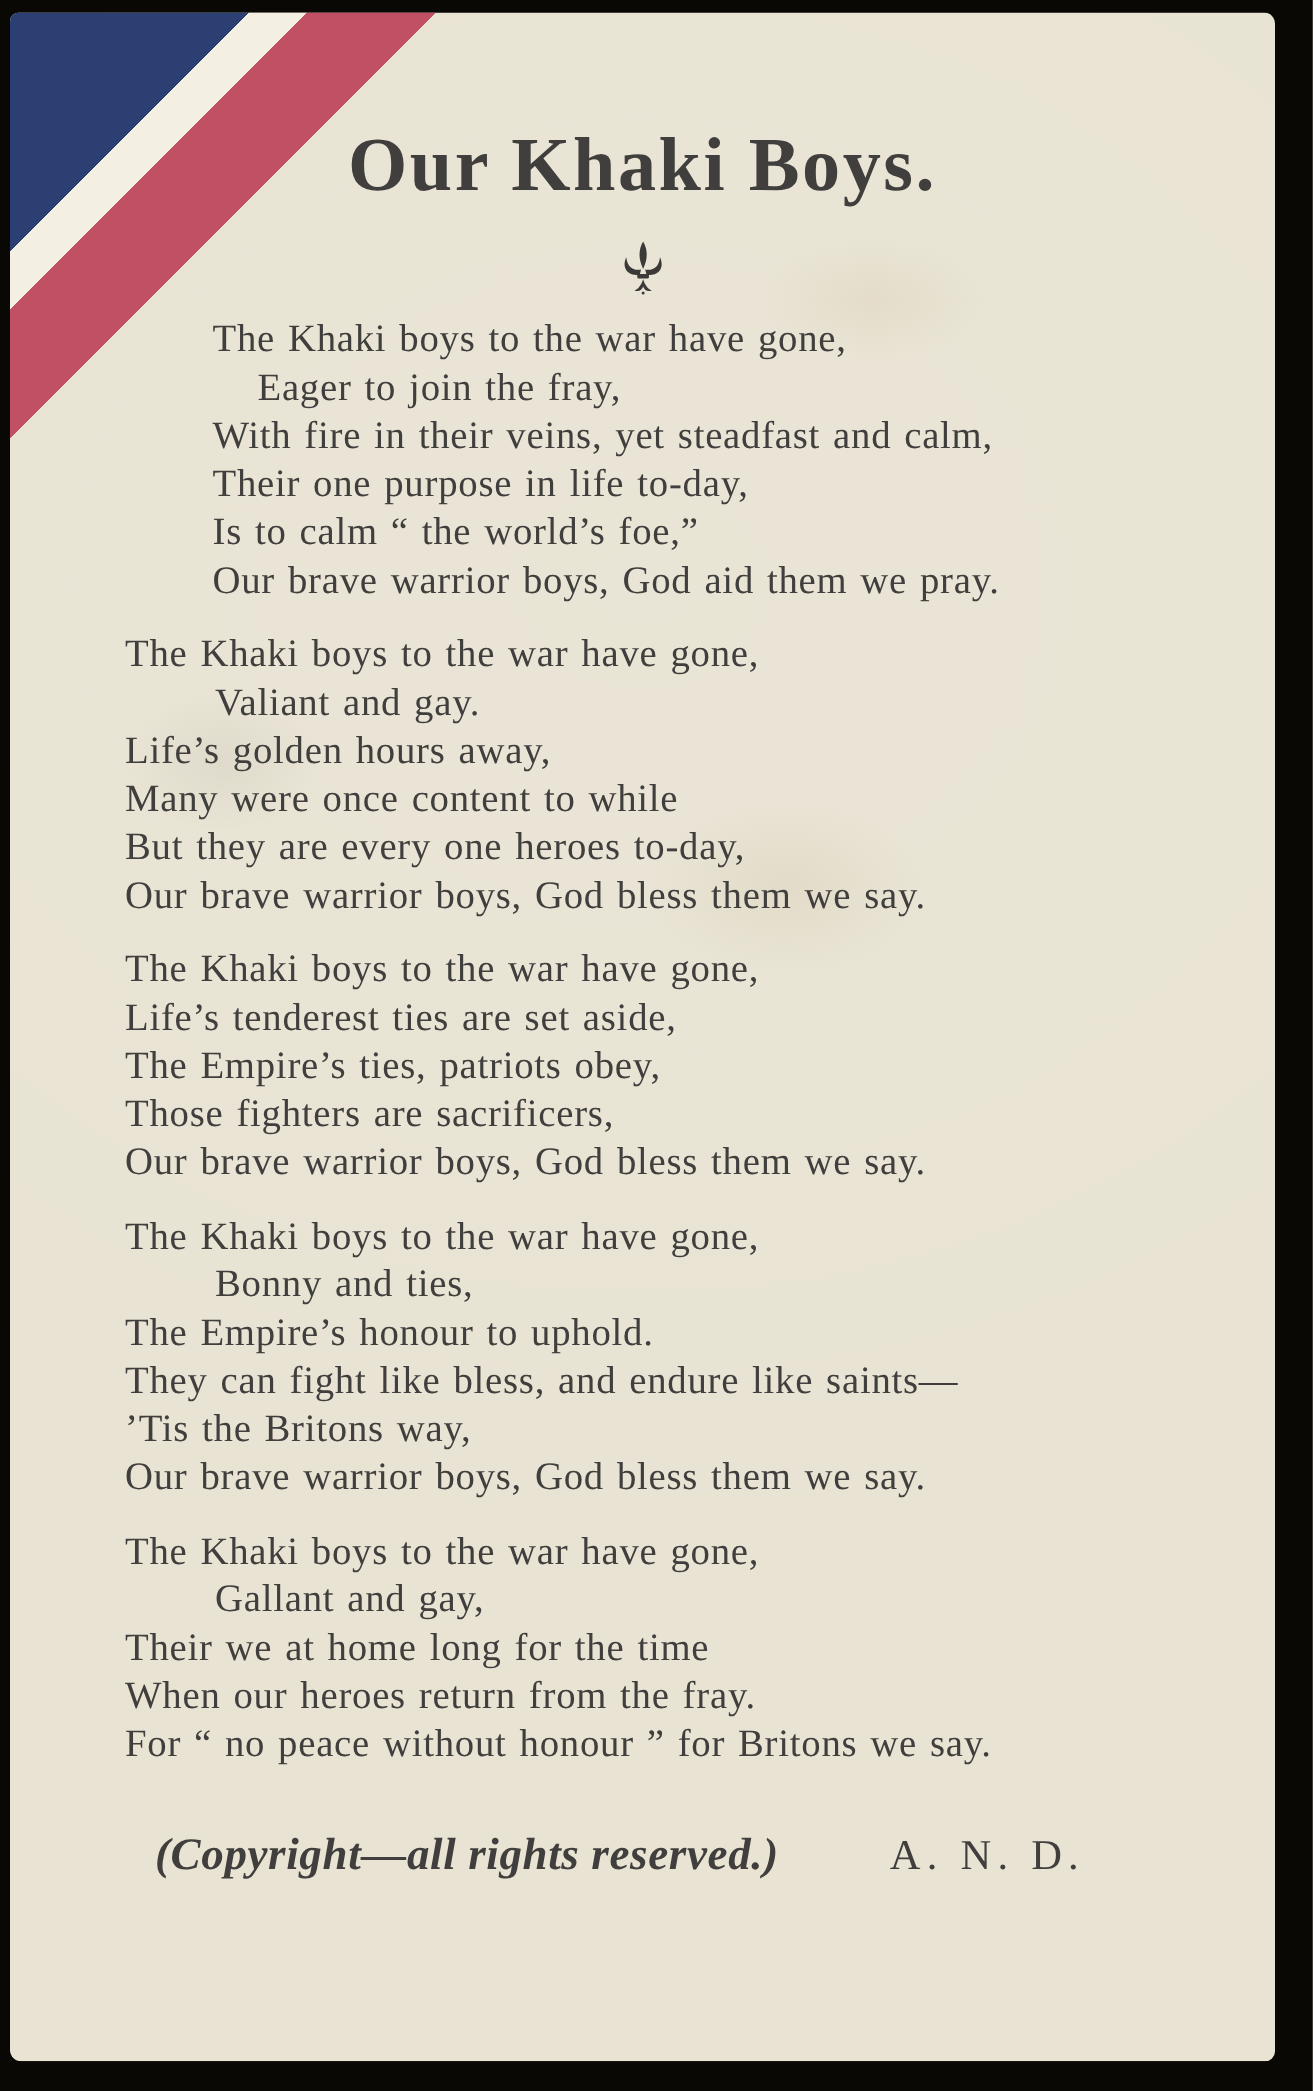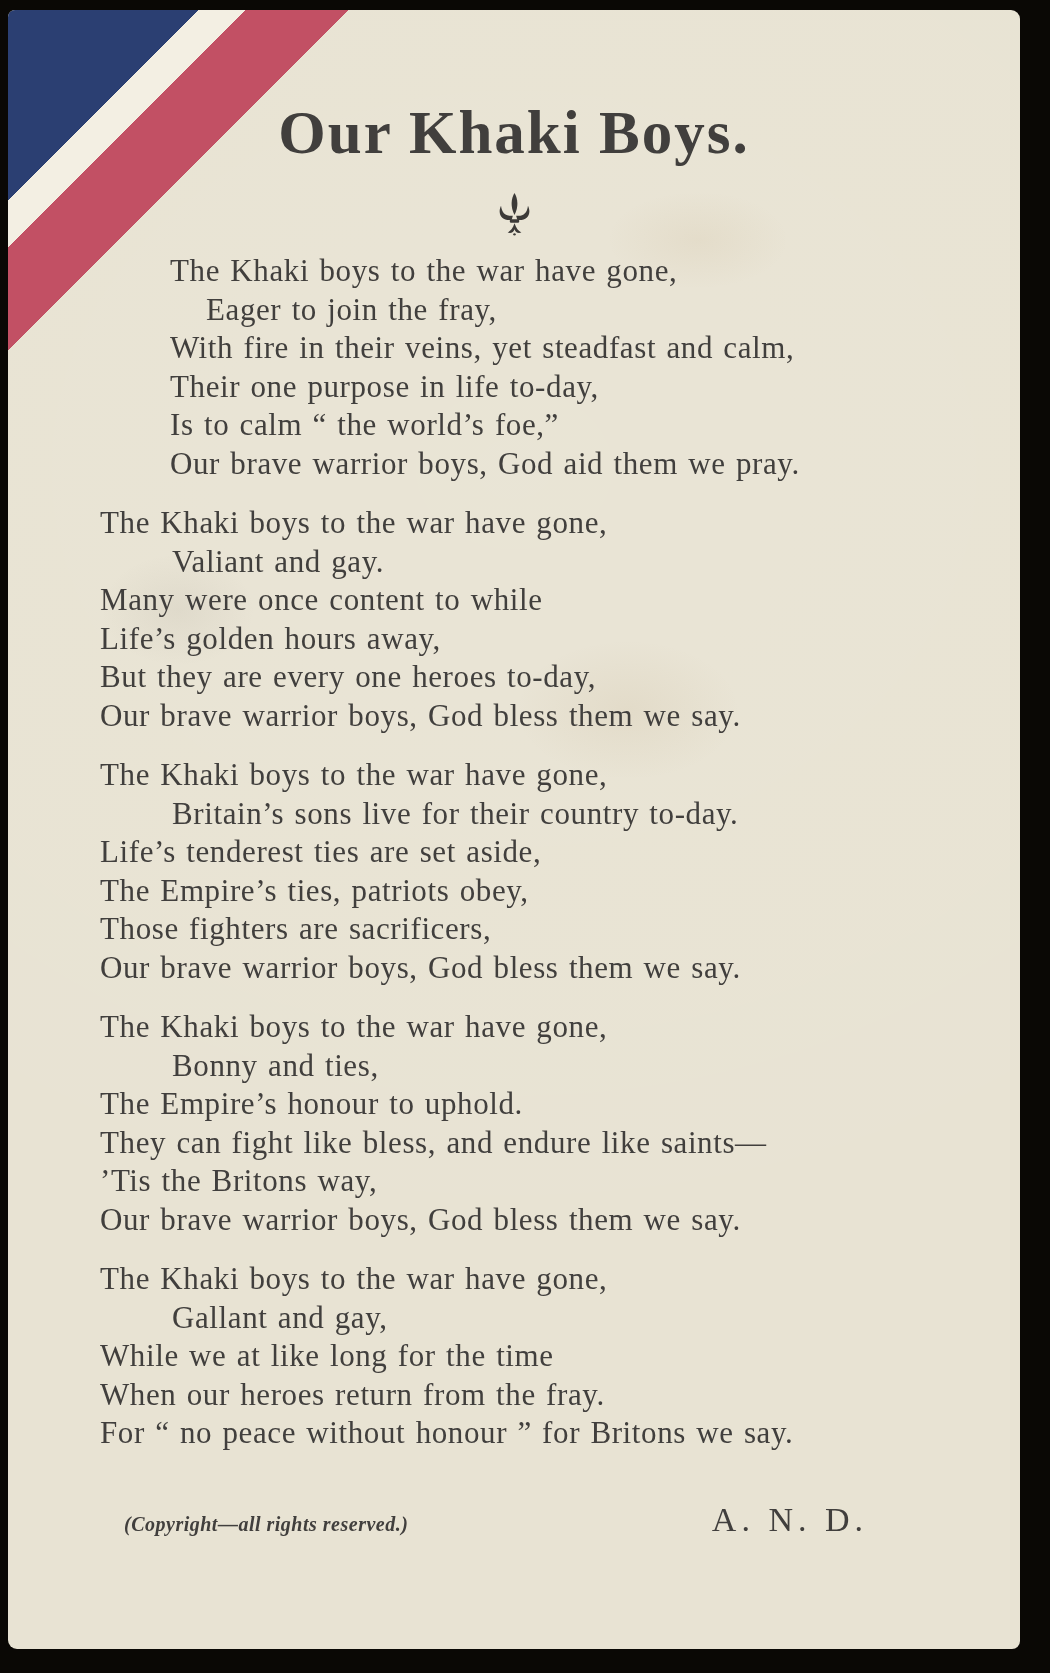--- a/index.html
+++ b/index.html
@@ -75,21 +75,21 @@
     padding-left: 116px;
     padding-right: 152px;
     display: flex;
     justify-content: space-between;
     align-items: baseline;
     color: var(--ink);
   }
   .copyright {
     font-style: italic;
     font-weight: 700;
-    font-size: 20px;
+    font-size: 36px;
     letter-spacing: 0.5px;
   }
   .author {
     font-size: 34px;
     letter-spacing: 5px;
   }
 </style>
 </head>
 <body>
 
@@ -116,45 +116,44 @@
         <div class="line">The Khaki boys to the war have gone,</div>
         <div class="line hang">Eager to join the fray,</div>
         <div class="line">With fire in their veins, yet steadfast and calm,</div>
         <div class="line">Their one purpose in life to-day,</div>
         <div class="line">Is to calm “ the world’s foe,”</div>
         <div class="line">Our brave warrior boys, God aid them we pray.</div>
       </div>
       <div class="stanza">
         <div class="line">The Khaki boys to the war have gone,</div>
         <div class="line hang">Valiant and gay.</div>
+        <div class="line">Life’s golden hours away,</div>
         <div class="line">Many were once content to while</div>
-        <div class="line">Life’s golden hours away,</div>
         <div class="line">But they are every one heroes to-day,</div>
         <div class="line">Our brave warrior boys, God bless them we say.</div>
       </div>
       <div class="stanza">
         <div class="line">The Khaki boys to the war have gone,</div>
-        <div class="line hang">Britain’s sons live for their country to-day.</div>
         <div class="line">Life’s tenderest ties are set aside,</div>
         <div class="line">The Empire’s ties, patriots obey,</div>
         <div class="line">Those fighters are sacrificers,</div>
         <div class="line">Our brave warrior boys, God bless them we say.</div>
       </div>
       <div class="stanza">
         <div class="line">The Khaki boys to the war have gone,</div>
         <div class="line hang">Bonny and ties,</div>
         <div class="line">The Empire’s honour to uphold.</div>
         <div class="line">They can fight like bless, and endure like saints—</div>
         <div class="line">’Tis the Britons way,</div>
         <div class="line">Our brave warrior boys, God bless them we say.</div>
       </div>
       <div class="stanza">
         <div class="line">The Khaki boys to the war have gone,</div>
         <div class="line hang">Gallant and gay,</div>
-        <div class="line">While we at like long for the time</div>
+        <div class="line">Their we at home long for the time</div>
         <div class="line">When our heroes return from the fray.</div>
         <div class="line">For “ no peace without honour ” for Britons we say.</div>
       </div>
     </div>
 
   <div class="footer">
     <span class="copyright">(Copyright—all rights reserved.)</span>
     <span class="author">A. N. D.</span>
   </div>
 </div>

